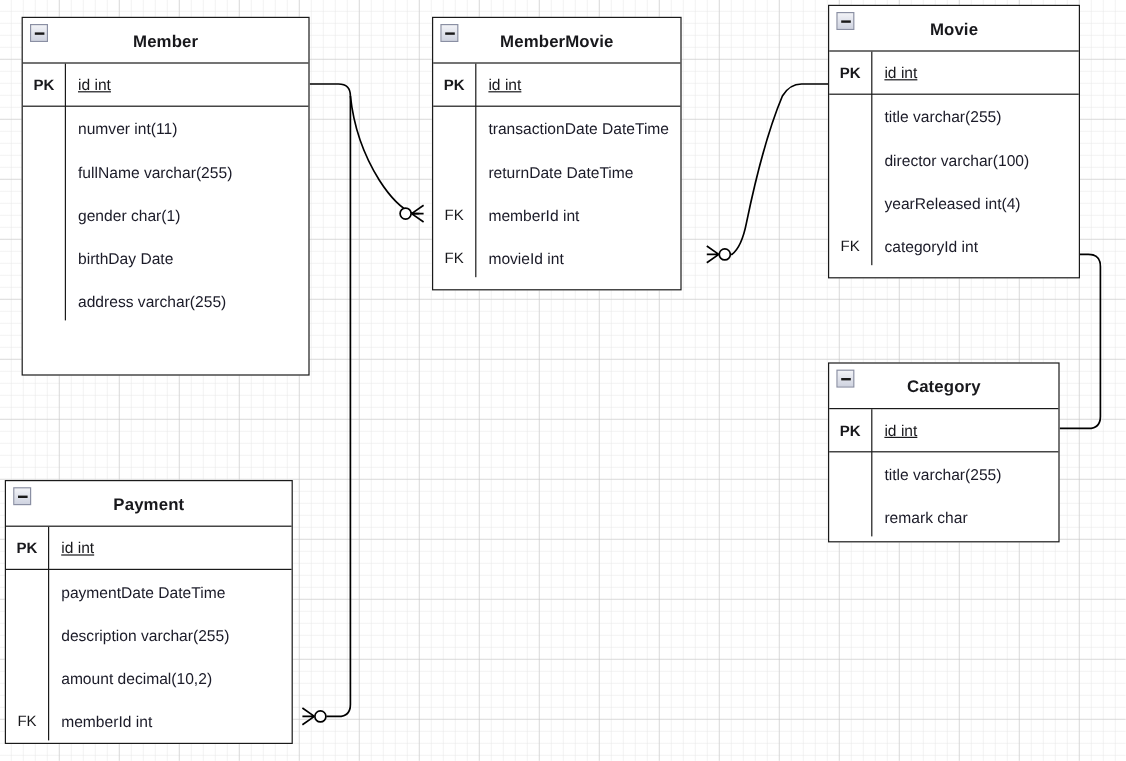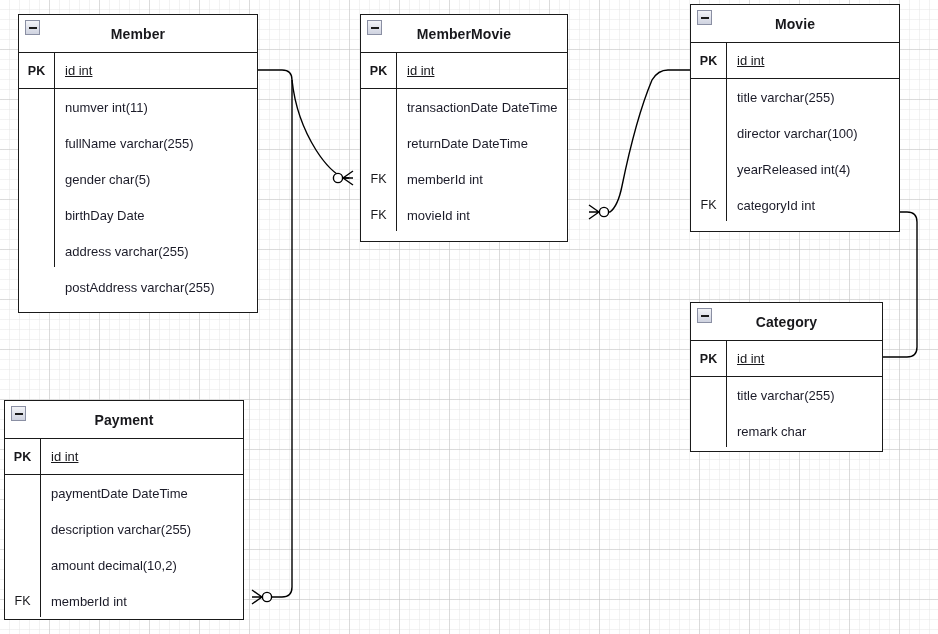--- a/index.html
+++ b/index.html
@@ -192,33 +192,29 @@
       <div class="row plain">
         <span class="key-col"></span>
         <span class="name-col">numver int(11)</span>
       </div>
       <div class="row plain">
         <span class="key-col"></span>
         <span class="name-col">fullName varchar(255)</span>
       </div>
       <div class="row plain">
         <span class="key-col"></span>
-        <span class="name-col">gender char(5)</span>
+        <span class="name-col">gender char(1)</span>
       </div>
       <div class="row plain">
         <span class="key-col"></span>
         <span class="name-col">birthDay Date</span>
       </div>
       <div class="row plain">
         <span class="key-col"></span>
         <span class="name-col">address varchar(255)</span>
-      </div>
-      <div class="row plain">
-        <span class="key-col"></span>
-        <span class="name-col">postAddress varchar(255)</span>
       </div>
       <div class="ent-pad"></div>
     </div>
   </div>
 
   <div class="entity" style="left:360px; top:14px; width:208px; height:228px;">
     <div class="ent-title">
       <span class="collapse-icon">
           <i></i>
         </span>

